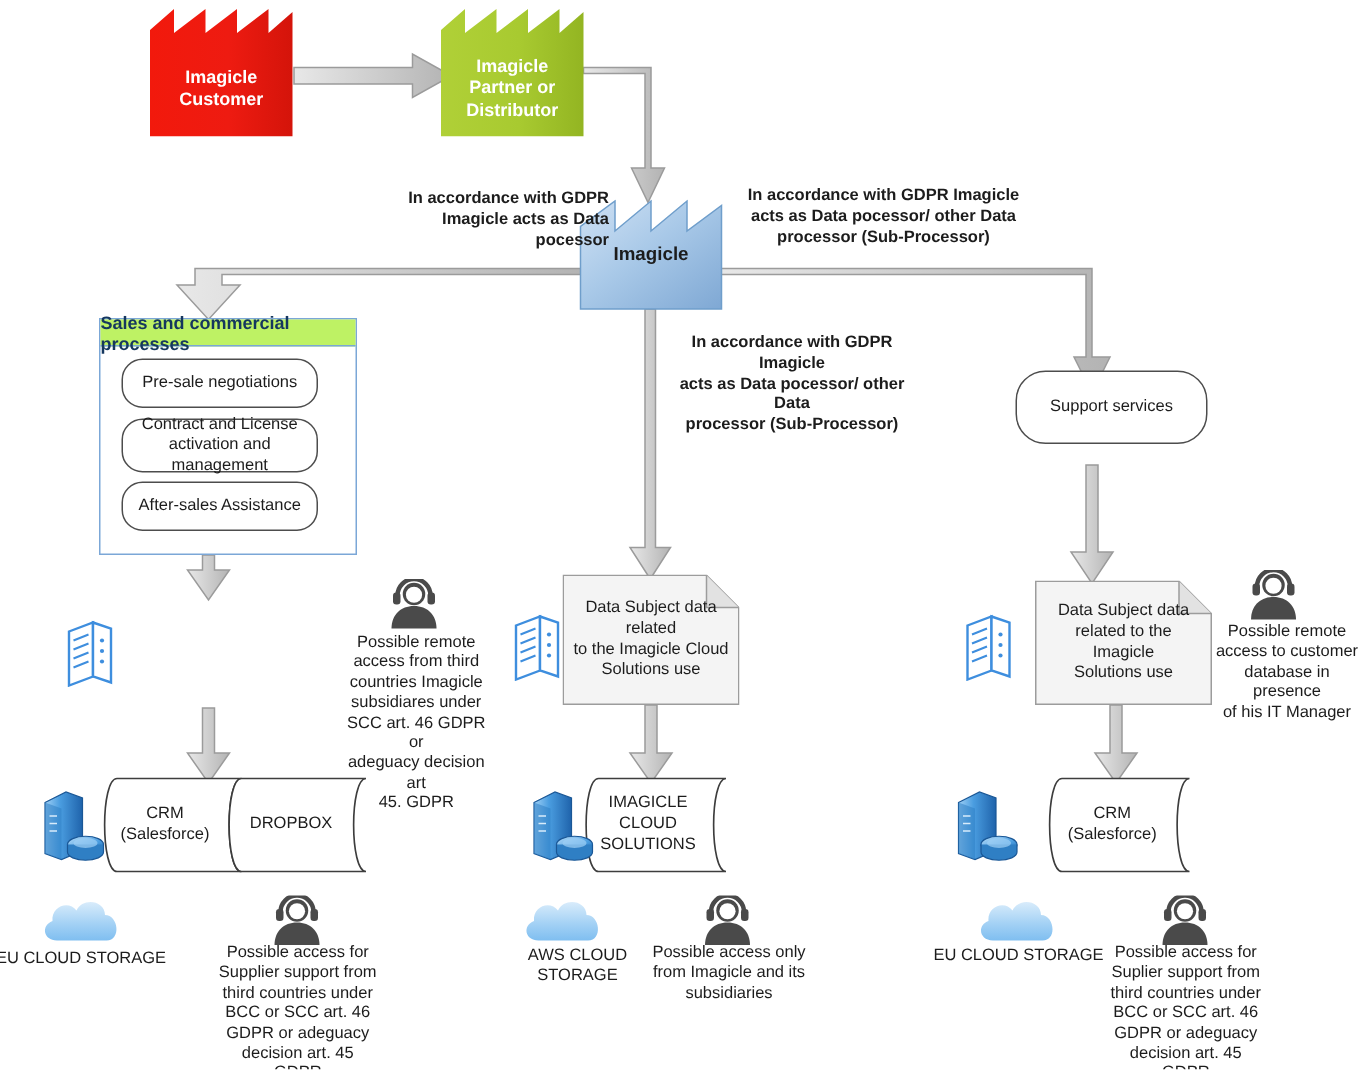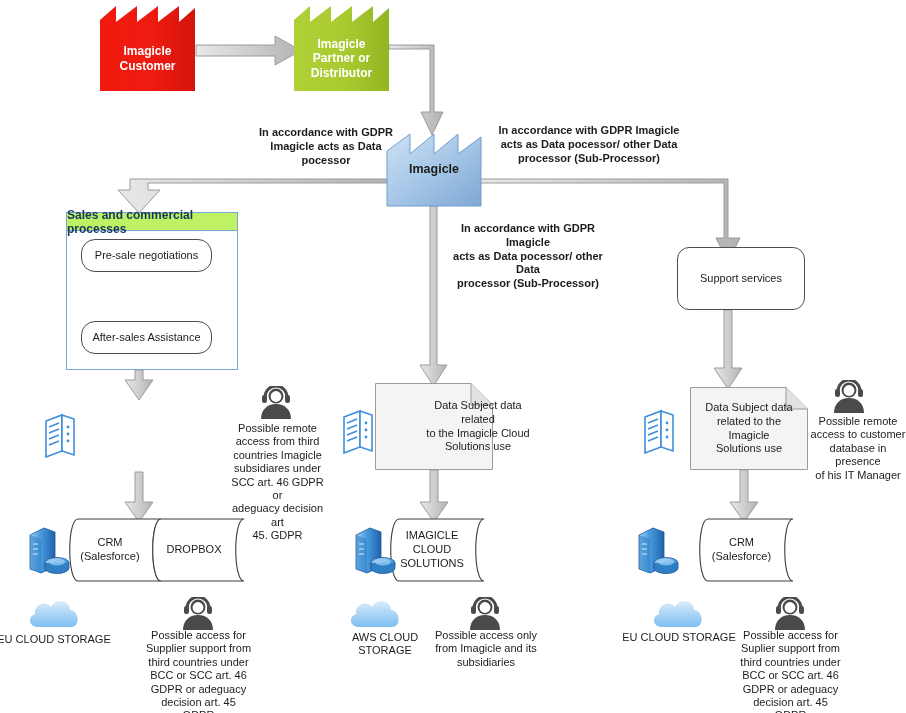--- a/index.html
+++ b/index.html
@@ -251,42 +251,44 @@
           <stop offset="0%" stop-color="#cfe1f4"></stop>
           <stop offset="45%" stop-color="#a9c9e8"></stop>
           <stop offset="100%" stop-color="#7fa8d4"></stop>
         </linearGradient>
       </defs>
       <path d="M1 73 L1 18 L24 1 L24 21 L48 1 L48 21 L72 1 L72 21 L95 4 L95 73 Z" fill="url(#gblue)" stroke="#6f9ecb" stroke-width="1"></path>
     </svg>
     <div class="flabel">Imagicle</div>
   </div>
 
-  <div class="abs edge-label" style="left:246px;top:126px;width:160px;">In accordance with GDPR
+  <div class="abs edge-label" style="left:246px;top:126px;width:160px;text-align:right;">In accordance with GDPR
 Imagicle acts as Data
 pocessor</div>
 
   <div class="abs edge-label" style="left:494px;top:124px;width:190px;">In accordance with GDPR Imagicle
 acts as Data pocessor/ other Data
 processor (Sub-Processor)</div>
 
   <div class="abs edge-label" style="left:440px;top:222px;width:176px;">In accordance with GDPR Imagicle
 acts as Data pocessor/ other Data
 processor (Sub-Processor)</div>
 
   <div class="sales-box" style="left:66px;top:212px;width:172px;height:158px;">
     <div class="sales-title">Sales and commercial processes</div>
   </div>
   <div class="round-box" style="left:81px;top:239px;width:131px;height:33px;">Pre-sale negotiations</div>
+  <div class="round-box" style="left:81px;top:279px;width:131px;height:36px;">Contract and License
+activation and management</div>
   <div class="round-box" style="left:81px;top:321px;width:131px;height:33px;">After-sales Assistance</div>
 
-  <div class="round-box" style="left:677px;top:247px;width:128px;height:63px;border-radius:12px;">Support services</div>
-
-
-  <div class="doc" style="left:375px;top:383px;width:118px;height:87px;padding-left:44px;">
+  <div class="round-box" style="left:677px;top:247px;width:128px;height:49px;border-radius:20px;">Support services</div>
+
+
+  <div class="doc" style="left:375px;top:383px;width:118px;height:87px;">
     <svg width="118" height="87" viewBox="0 0 118 87">
       <path d="M0.5 0.5 L96 0.5 L117.5 22 L117.5 86.5 L0.5 86.5 Z" fill="#f4f4f4" stroke="#9c9c9c" stroke-width="1"></path>
       <path d="M96 0.5 L96 22 L117.5 22" fill="#e2e2e2" stroke="#9c9c9c" stroke-width="1"></path>
     </svg>
     <div class="dtext">
       <span>Data Subject data related
 to the Imagicle Cloud
 Solutions use</span>
     </div>
   </div>

